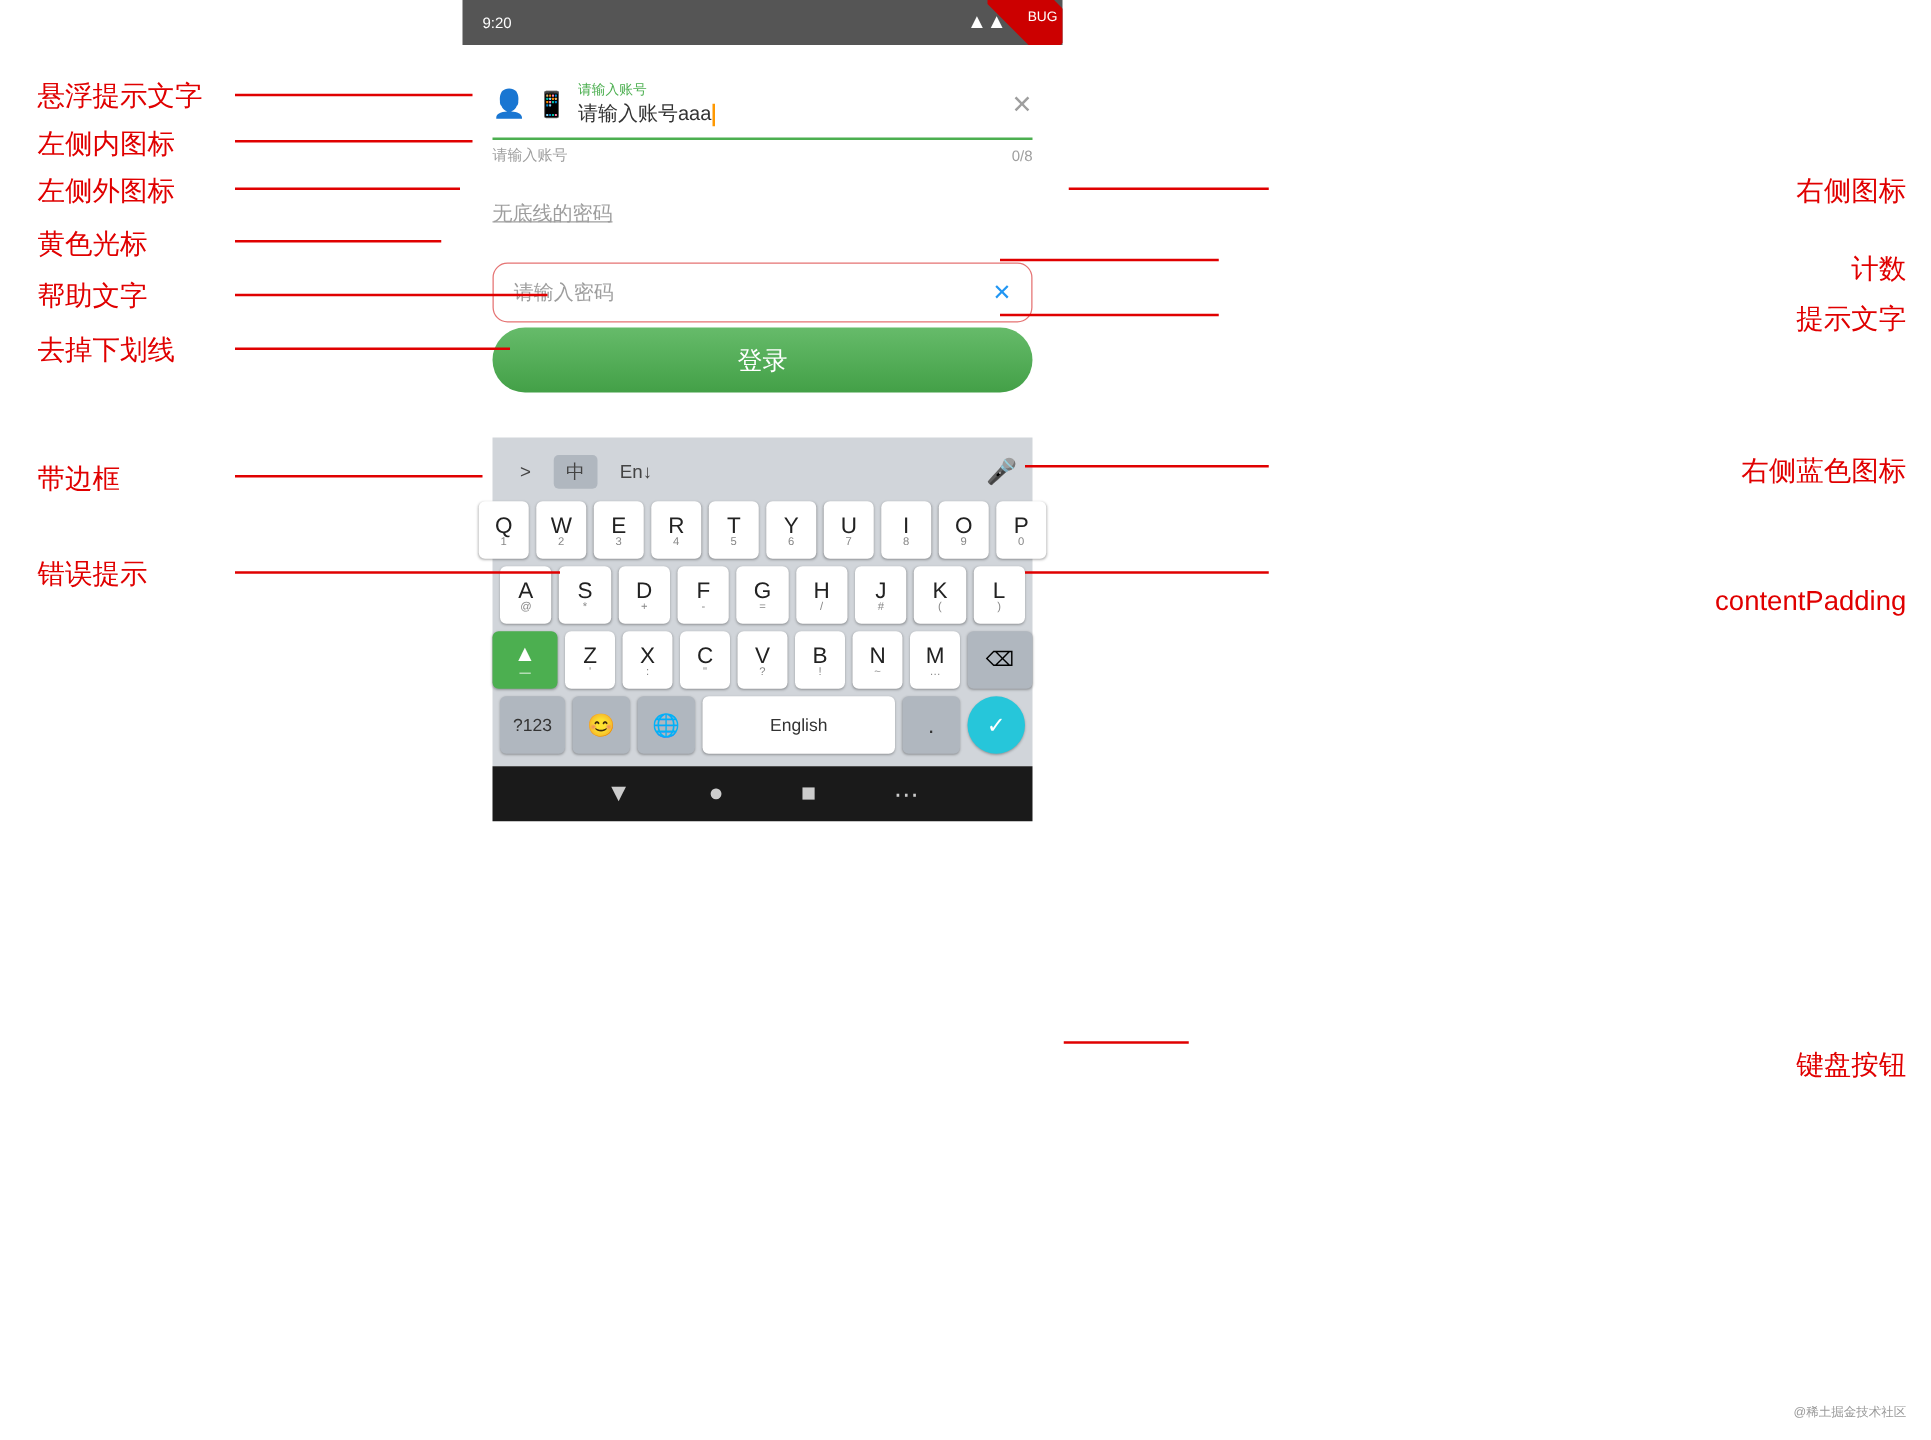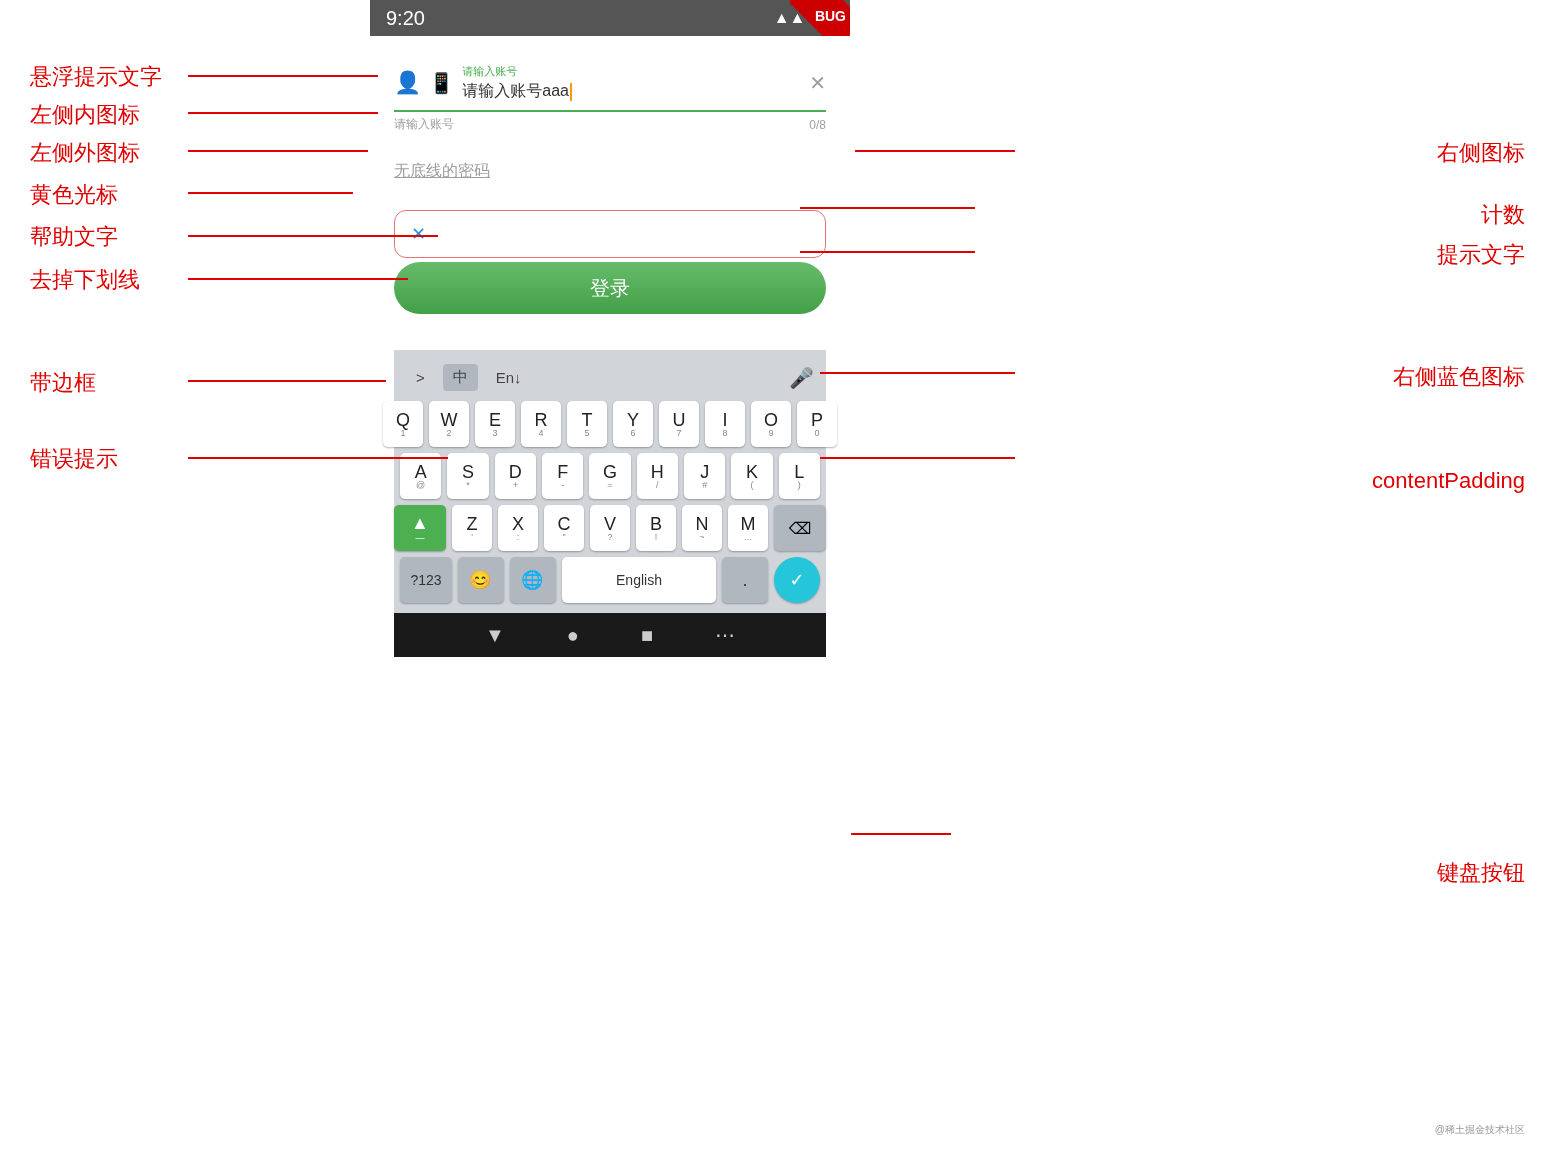--- a/index.html
+++ b/index.html
@@ -43,21 +43,21 @@
       width: 100%;
       height: 36px;
       background: #555555;
       display: flex;
       align-items: center;
       justify-content: space-between;
       padding: 0 16px;
       color: white;
       font-size: 16px;
     }
-    .status-time { font-size: 20px; color: white; font-weight: 500; }
+    .status-time { font-size: 12px; color: white; font-weight: 500; }
     .status-icons { display: flex; gap: 6px; align-items: center; }
 
     
     .phone-content {
       padding: 20px 24px;
       background: #ffffff;
       position: relative;
     }
 
     
@@ -405,33 +405,33 @@
 <span class="annotation" style="left:30px; top:222px;">帮助文字</span>
 <span class="annotation" style="left:30px; top:265px;">去掉下划线</span>
 <span class="annotation" style="left:30px; top:368px;">带边框</span>
 <span class="annotation" style="left:30px; top:444px;">错误提示</span>
 
 <span class="annotation" style="right:20px; top:138px;">右侧图标</span>
 <span class="annotation" style="right:20px; top:200px;">计数</span>
 <span class="annotation" style="right:20px; top:240px;margin-left:20px;">提示文字</span>
 <span class="annotation" style="right:20px; top:362px;">右侧蓝色图标</span>
 <span class="annotation" style="right:20px; top:468px; color:#e00000;">contentPadding</span>
-<span class="annotation" style="right:20px; top:858px;">键盘按钮</span>
+<span class="annotation" style="right:20px; top:837px;">键盘按钮</span>
 
 <div class="phone-container">
 
   <div class="status-bar">
     <span class="status-time">9:20</span>
     <div class="status-icons">
       <span>▲▲</span>
       <span>▐▐</span>
     </div>
     <div style="position:absolute; top:0; right:0; overflow:hidden; width:60px; height:60px;">
       <div style="position:absolute; top:-10px; right:-10px; width:70px; height:40px; background:#cc0000; transform:rotate(45deg); transform-origin:center;"></div>
-      <span style="position:absolute; top:8px; right:4px; color:white; font-size:14px; font-weight:bold; z-index:10;text-align:center;">BUG</span>
+      <span style="position:absolute; top:8px; right:4px; color:white; font-size:11px; font-weight:normal; z-index:10;text-align:center;">BUG</span>
     </div>
   </div>
 
   <div class="phone-content">
     
     
     <div class="input-group">
       <div class="input-with-icons">
         <span class="input-left-outer-icon">👤</span>
         <span class="input-left-inner-icon" style="color:#4caf50;">📱</span>
@@ -449,20 +449,21 @@
       </div>
     </div>
 
     
     <div class="input-no-underline">
       <span style="color:#9e9e9e; font-size:16px;text-decoration:underline;">无底线的密码</span>
     </div>
 
     
     <div class="input-bordered-wrapper">
+      <span class="input-bordered-field">请输入密码</span>
       <span class="input-clear-blue">✕</span>
     </div>
 
     
 
     
     <button class="login-btn">登录</button>
 
     
     <div class="keyboard">

